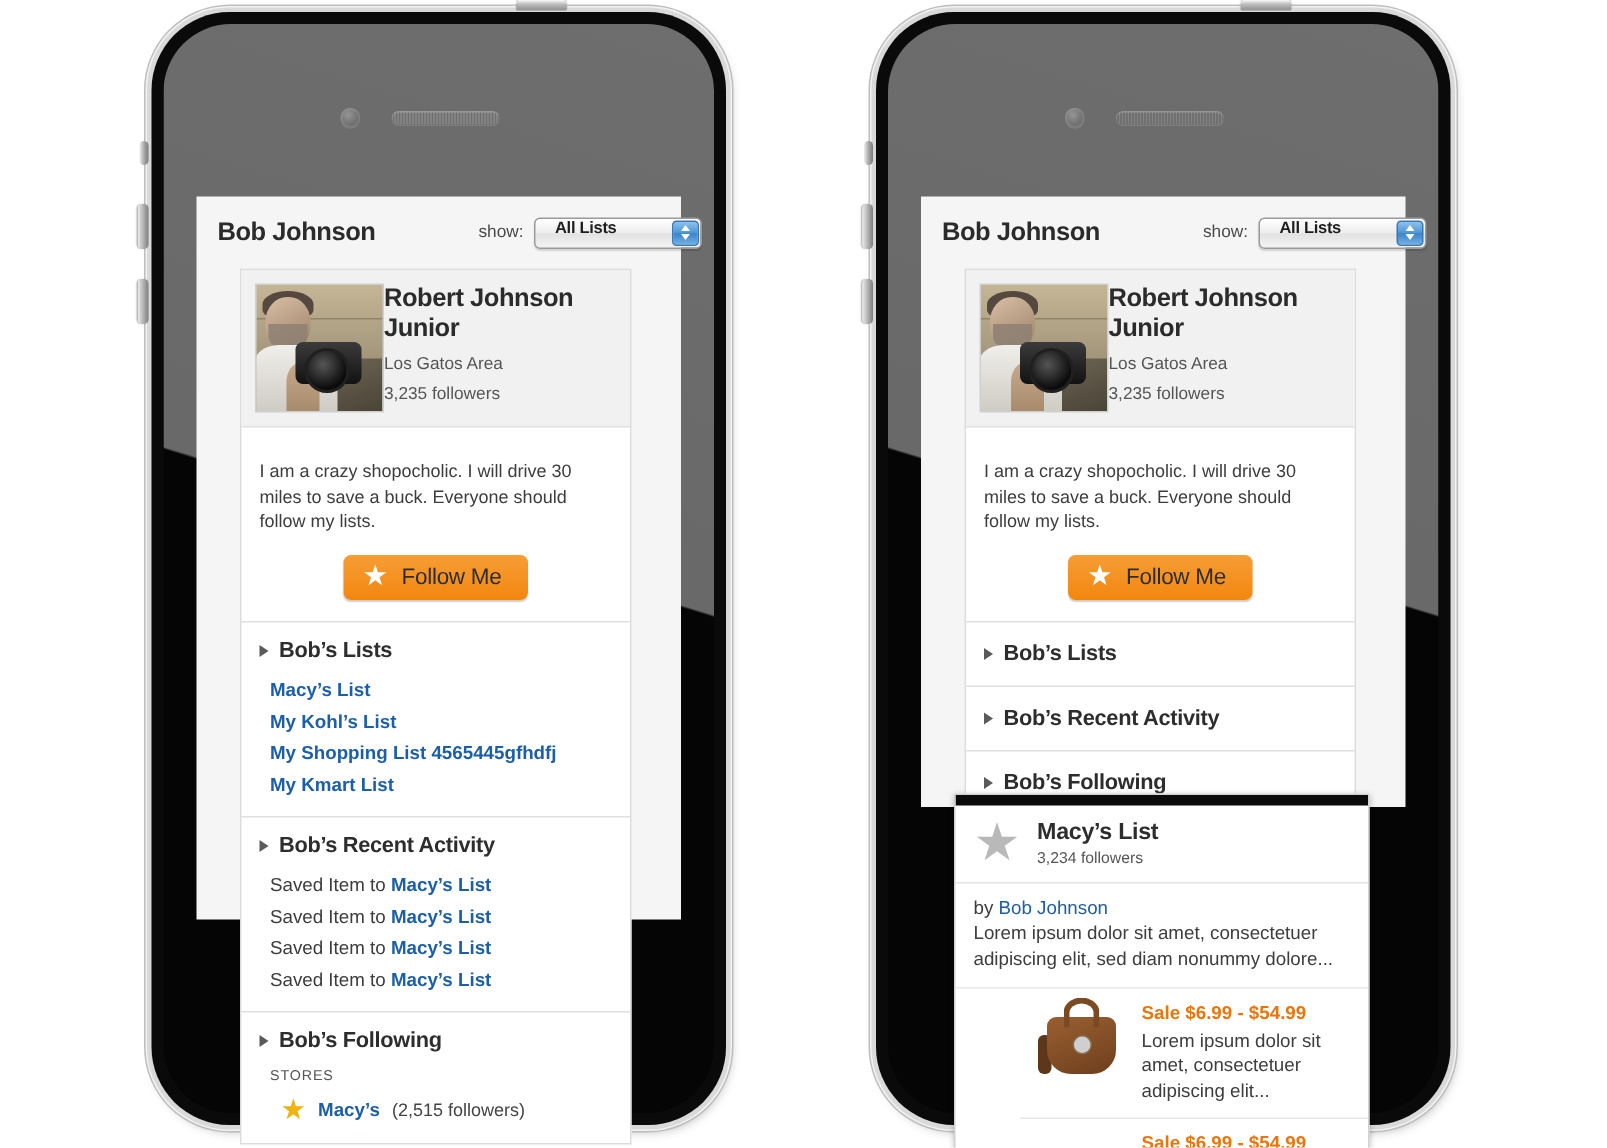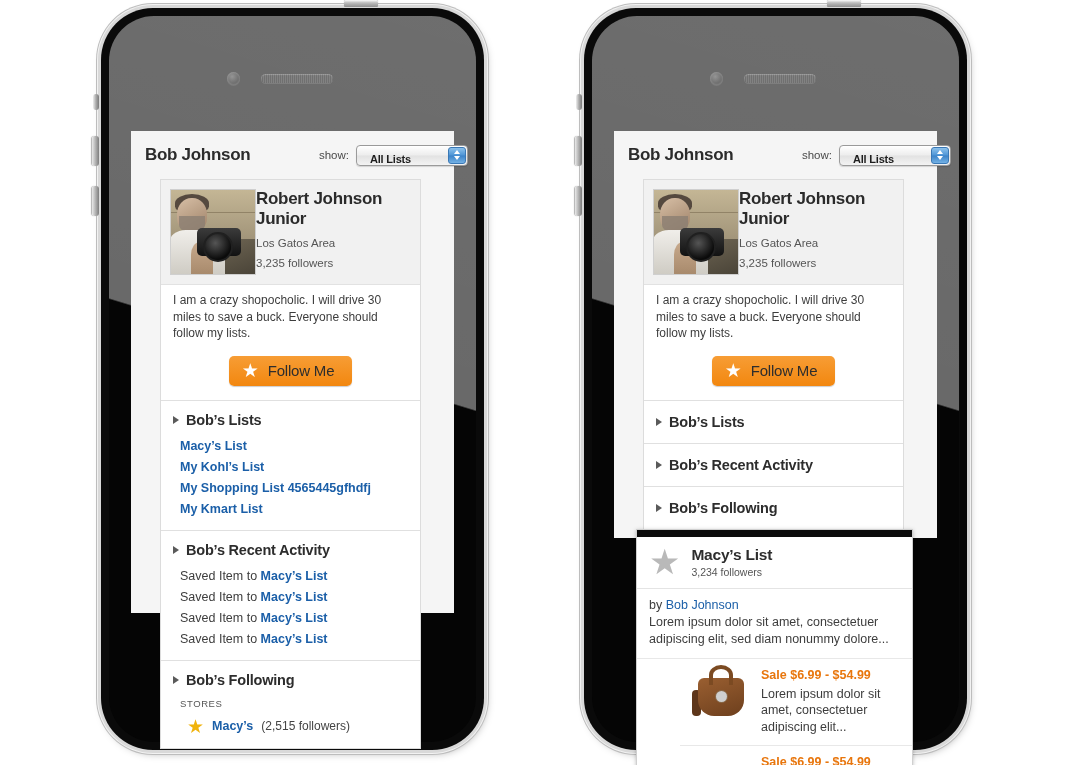--- a/index.html
+++ b/index.html
@@ -77,21 +77,21 @@
   }
   .topbar{display:flex;align-items:center;padding:0 14px;height:46px;}
   .username{font-size:17px;font-weight:bold;color:#2b2b2b;letter-spacing:-.3px;}
   .showwrap{margin-left:auto;display:flex;align-items:center;gap:7px;}
   .showlabel{font-size:11.5px;color:#4a4a4a;}
   .popup{
     position:relative;width:110px;height:19px;border-radius:4px;
     background:linear-gradient(#ffffff,#ededed 48%,#e2e2e2 52%,#f3f3f3);
     border:1px solid #9a9a9a;
     box-shadow:0 1px 0 rgba(255,255,255,.8) inset,0 1px 1px rgba(0,0,0,.14);
-    display:flex;align-items:flex-end;
+    display:flex;align-items:flex-start;
   }
   .popup .pv{font-size:11px;font-weight:bold;color:#1e1e1e;padding-left:13px;letter-spacing:-.2px;}
   .popup .stepper{
     position:absolute;right:1px;top:1px;bottom:1px;width:16px;border-radius:3px;
     background:linear-gradient(#8dc2ec,#4e95d6 48%,#3c83c9 52%,#73b1e4);
     border:1px solid #3a78b5;
     display:flex;flex-direction:column;align-items:center;justify-content:center;gap:2px;
   }
   .popup .stepper i{
     display:block;width:0;height:0;border-left:3.5px solid transparent;border-right:3.5px solid transparent;
@@ -116,21 +116,21 @@
   .avatar .shirt{position:absolute;left:-2px;bottom:0;width:56px;height:44px;border-radius:30% 40% 0 0;
     background:linear-gradient(180deg,#f0eeea,#cfccc4);}
   .avatar .cam{position:absolute;left:26px;top:38px;width:44px;height:28px;border-radius:5px;
     background:linear-gradient(180deg,#3b3b3b,#121212);}
   .avatar .lens{position:absolute;left:32px;top:42px;width:26px;height:26px;border-radius:50%;
     background:radial-gradient(circle at 40% 35%,#555,#0b0b0b 70%);border:2px solid #202020;}
   .avatar .arm{position:absolute;left:20px;bottom:0;width:22px;height:32px;border-radius:40% 30% 0 0;
     background:linear-gradient(180deg,#c7a98c,#a88a6c);}
   .pname{font-size:17px;font-weight:bold;color:#2b2b2b;line-height:1.16;letter-spacing:-.3px;}
   .pmeta{font-size:11.5px;color:#555;margin-top:7px;line-height:1.5;}
-  .bio{font-size:12px;color:#3d3d3d;line-height:1.38;padding:7px 12px 2px;}
+  .bio{font-size:12px;color:#3d3d3d;line-height:1.38;padding:21px 12px 2px;}
   .followwrap{display:flex;justify-content:center;padding:12px 0 14px;}
   .followbtn{
     display:inline-flex;align-items:center;gap:9px;
     background:linear-gradient(#f79d35,#f2870f);
     border-radius:5px;padding:5px 18px 6px 13px;
     box-shadow:0 1px 1px rgba(0,0,0,.2);cursor:pointer;
   }
   .followbtn .lbl{font-size:15px;color:#2d2d2d;font-weight:400;letter-spacing:-.2px;}
   .star{display:inline-block;color:#fff;font-size:19px;line-height:1;}
 

